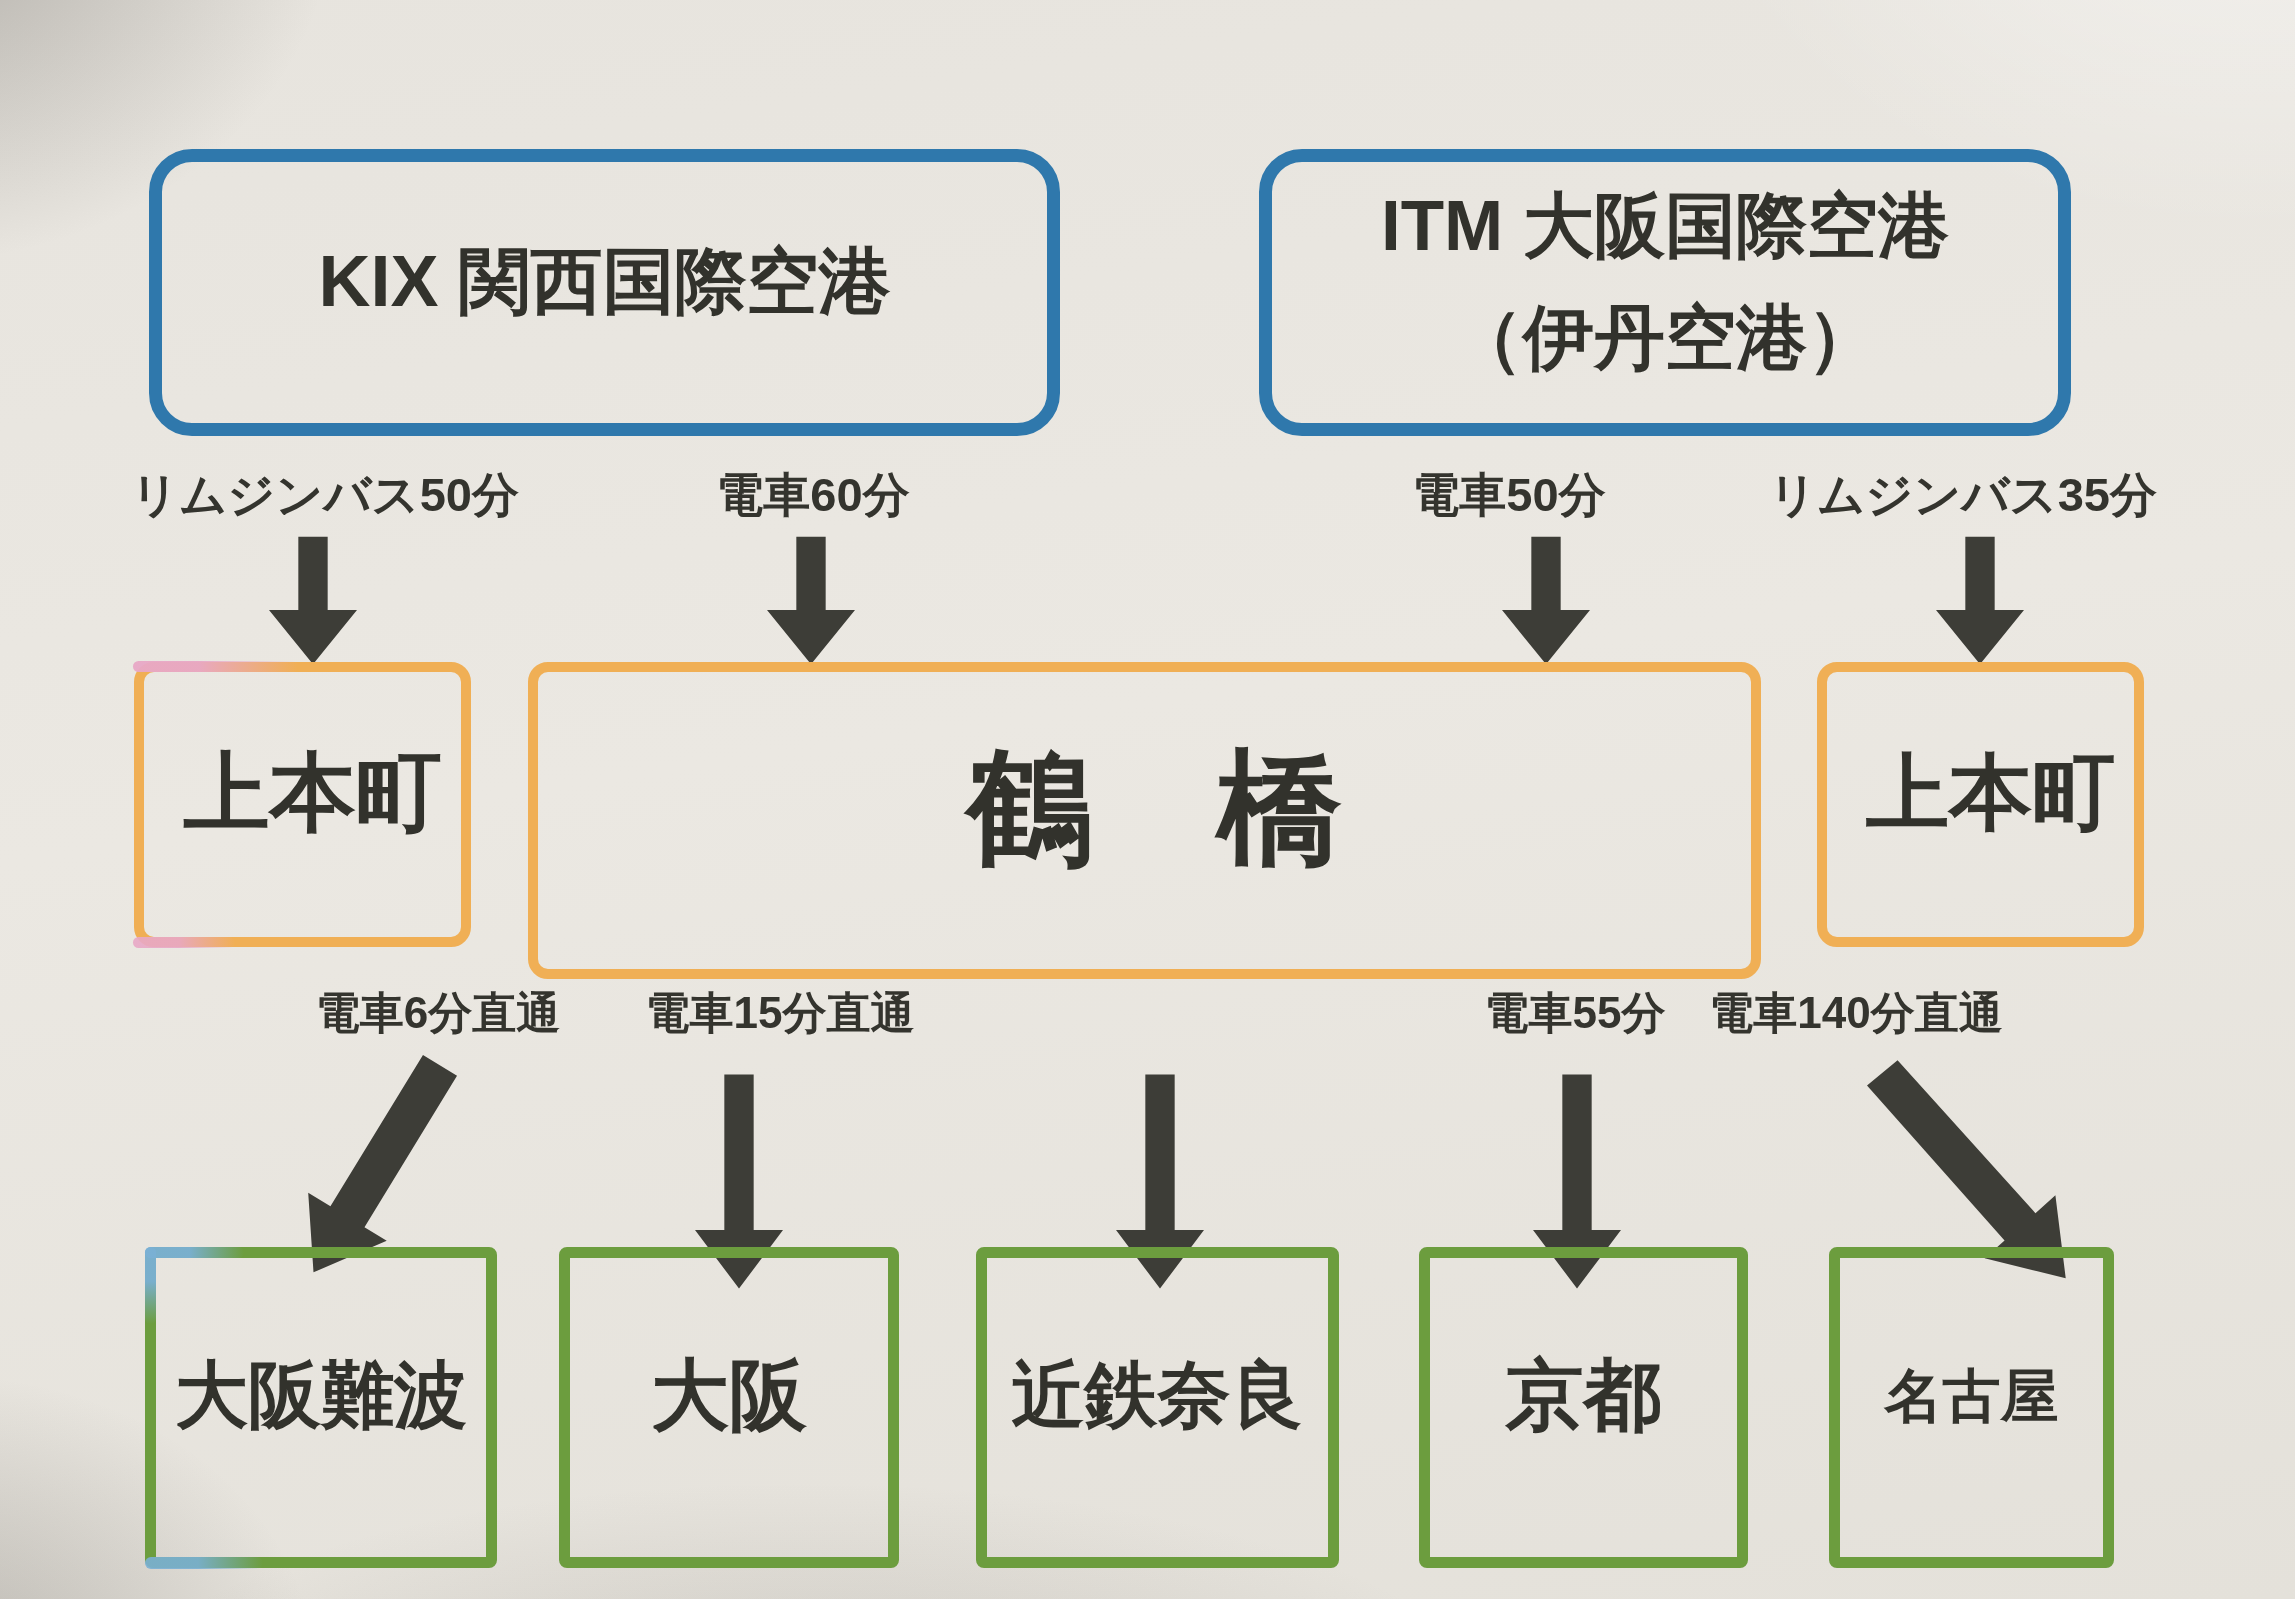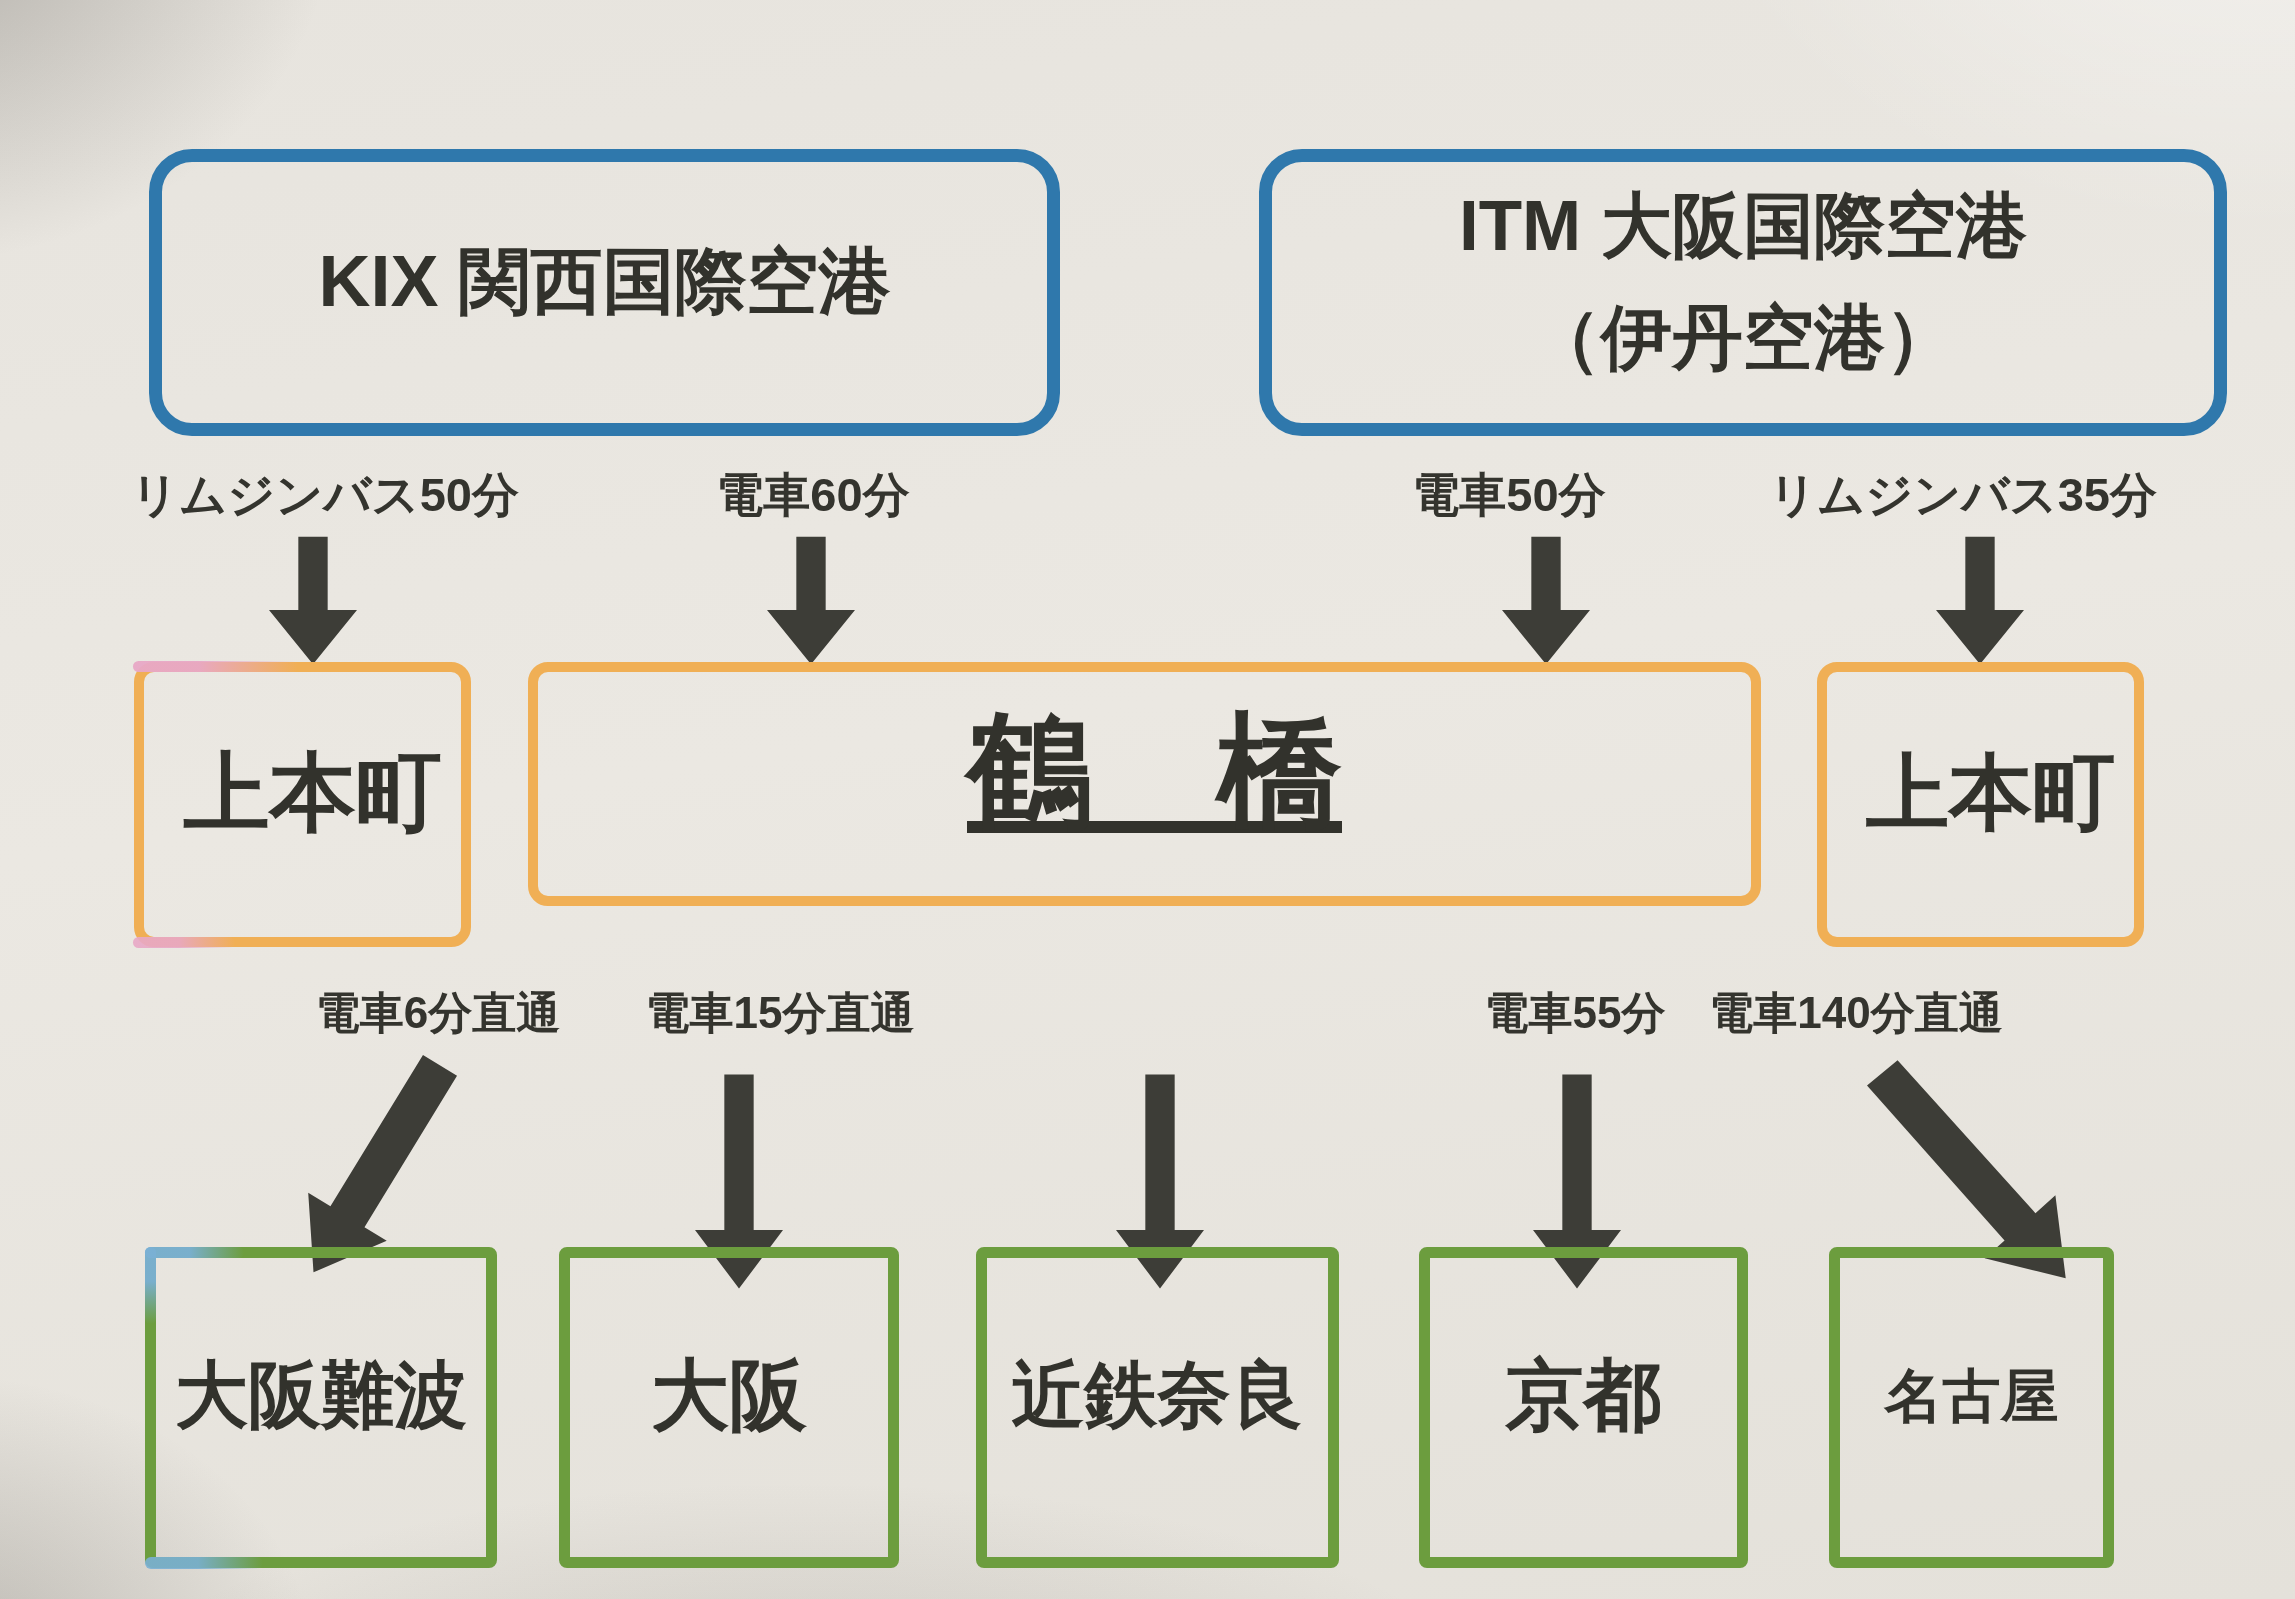--- a/index.html
+++ b/index.html
@@ -18,24 +18,24 @@
     position:absolute; display:flex; flex-direction:column;
     align-items:center; justify-content:center;
     box-sizing:border-box; padding-bottom:21.4px;
     color:#32322c; font-weight:bold; text-align:center; white-space:nowrap;
   }
   .airport { border:13px solid #2f78ac; border-radius:43px; }
   .hub     { border:10.7px solid #f0af55; border-radius:20px;padding-left:20px; }
   .dest    { border:11.5px solid #6c9d3e; border-radius:8px; }
 
   #kix  { left:149px;  top:149px; width:911px; height:287px; font-size:72px; }
-  #itm  { left:1259px; top:149px; width:968px; height:287px; font-size:71px; line-height:1.58; }
+  #itm  { left:1259px; top:149px; width:812px; height:287px; font-size:71px; line-height:1.58; }
 
   #hub-uehommachi-l { left:134px;  top:662px; width:337px;  height:285px; font-size:86px; }
-  #hub-tsuruhashi   { left:528px;  top:662px; width:1233px; height:244px; font-size:125px;text-decoration:underline; }
+  #hub-tsuruhashi   { left:528px;  top:662px; width:1233px; height:317px; font-size:125px; }
   #hub-uehommachi-r { left:1817px; top:662px; width:327px;  height:285px; font-size:83px; }
 
   #dest-namba  { left:145px;  top:1247px; width:352px; height:321px; font-size:73px;  }
   #dest-osaka  { left:559px;  top:1247px; width:340px; height:321px; font-size:78px; }
   #dest-nara   { left:976px; top:1247px; width:363px; height:321px; font-size:73px;  }
   #dest-kyoto  { left:1419px; top:1247px; width:329px; height:321px; font-size:78px; }
   #dest-nagoya { left:1829px; top:1247px; width:285px; height:321px; font-size:58px;  }
 
   .route-label {
     position:absolute; transform:translateX(-50%);

